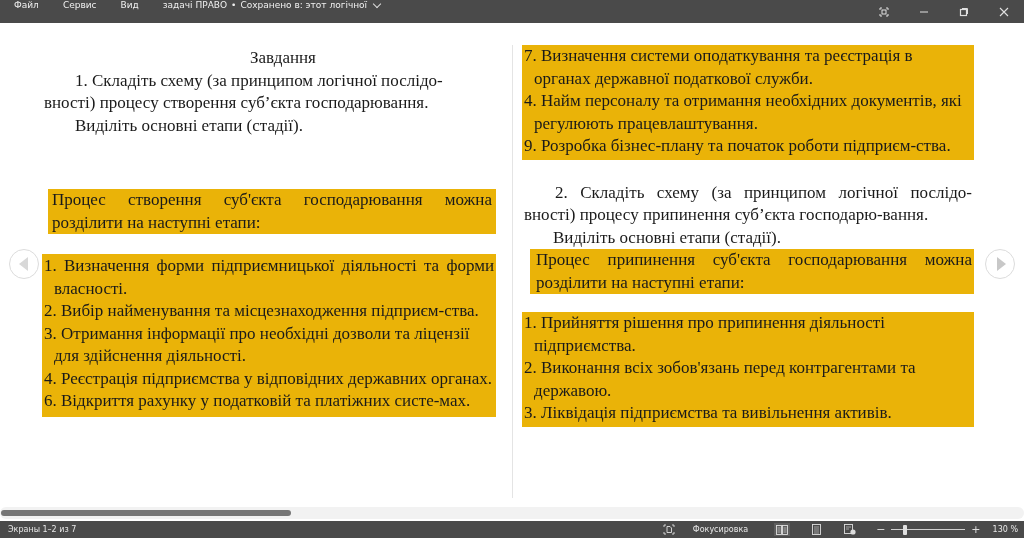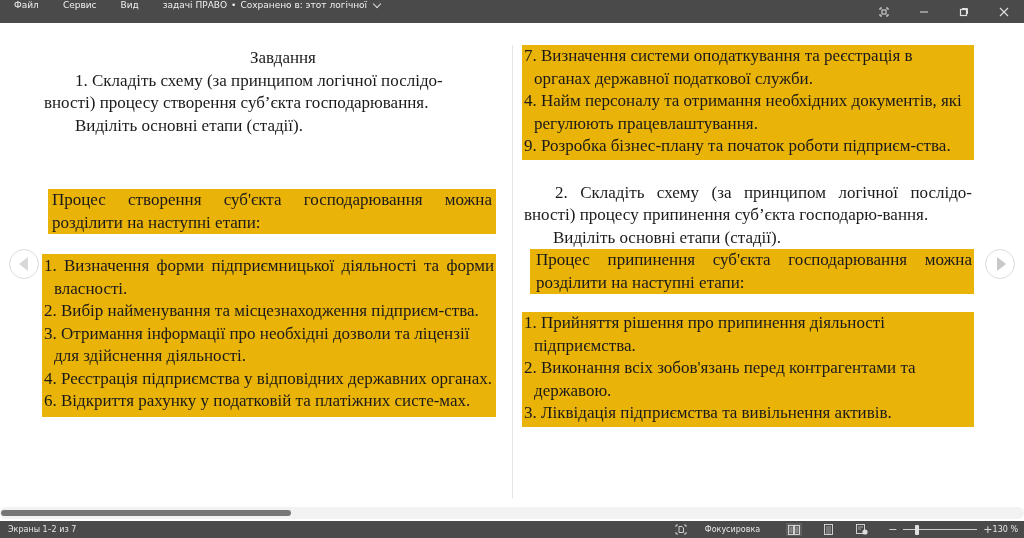--- a/index.html
+++ b/index.html
@@ -57,21 +57,21 @@
   }
   .status-pages { margin-left: 8px; }
   .status-right { position: absolute; right: 6px; top: 0; height: 17px; display: flex; align-items: center; }
   .focus-btn { display: flex; align-items: center; gap: 18px; margin-right: 26px; }
   .view-btn { width: 16px; height: 13px; display: flex; align-items: center; justify-content: center; margin-right: 18px; }
   .view-btn.active { background: #5e5e5e; }
   .zoom-minus, .zoom-plus { font-size: 11px; color: #ddd; }
   .zoom-slider { position: relative; width: 74px; height: 10px; margin: 0 6px; }
   .zoom-track { position: absolute; left: 0; top: 4px; width: 74px; height: 1px; background: #d0d0d0; }
   .zoom-thumb { position: absolute; left: 12px; top: 0; width: 4px; height: 10px; background: #e0e0e0; border-radius: 1px; }
-  .zoom-level { }
+  .zoom-level { margin-left: 12px; }
 </style>
 </head>
 <body>
 
 <div class="titlebar">
   <span class="menu-item">Файл</span>
   <span class="menu-item">Сервис</span>
   <span class="menu-item">Вид</span>
   <span class="doc-title">
     <span>задачі ПРАВО</span>

